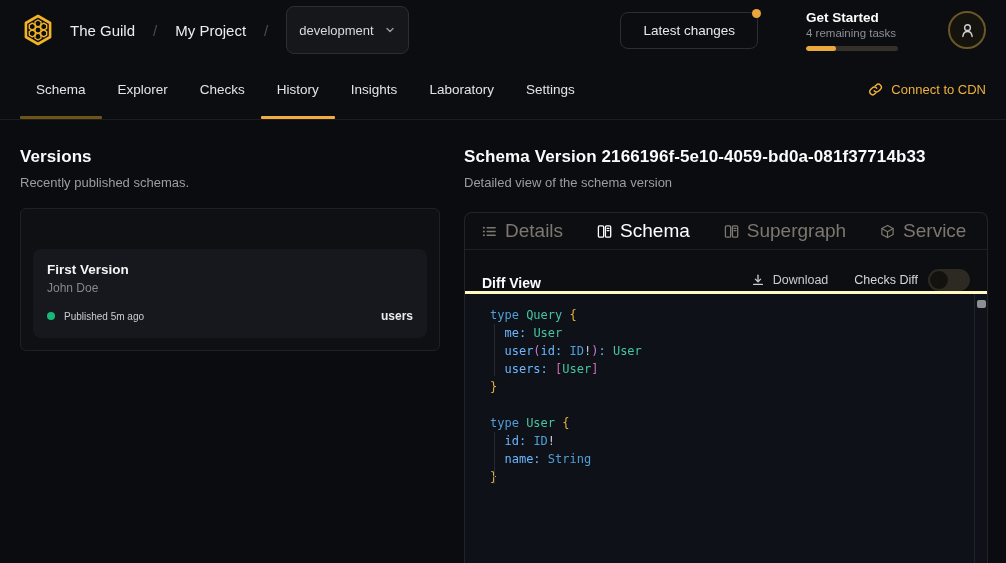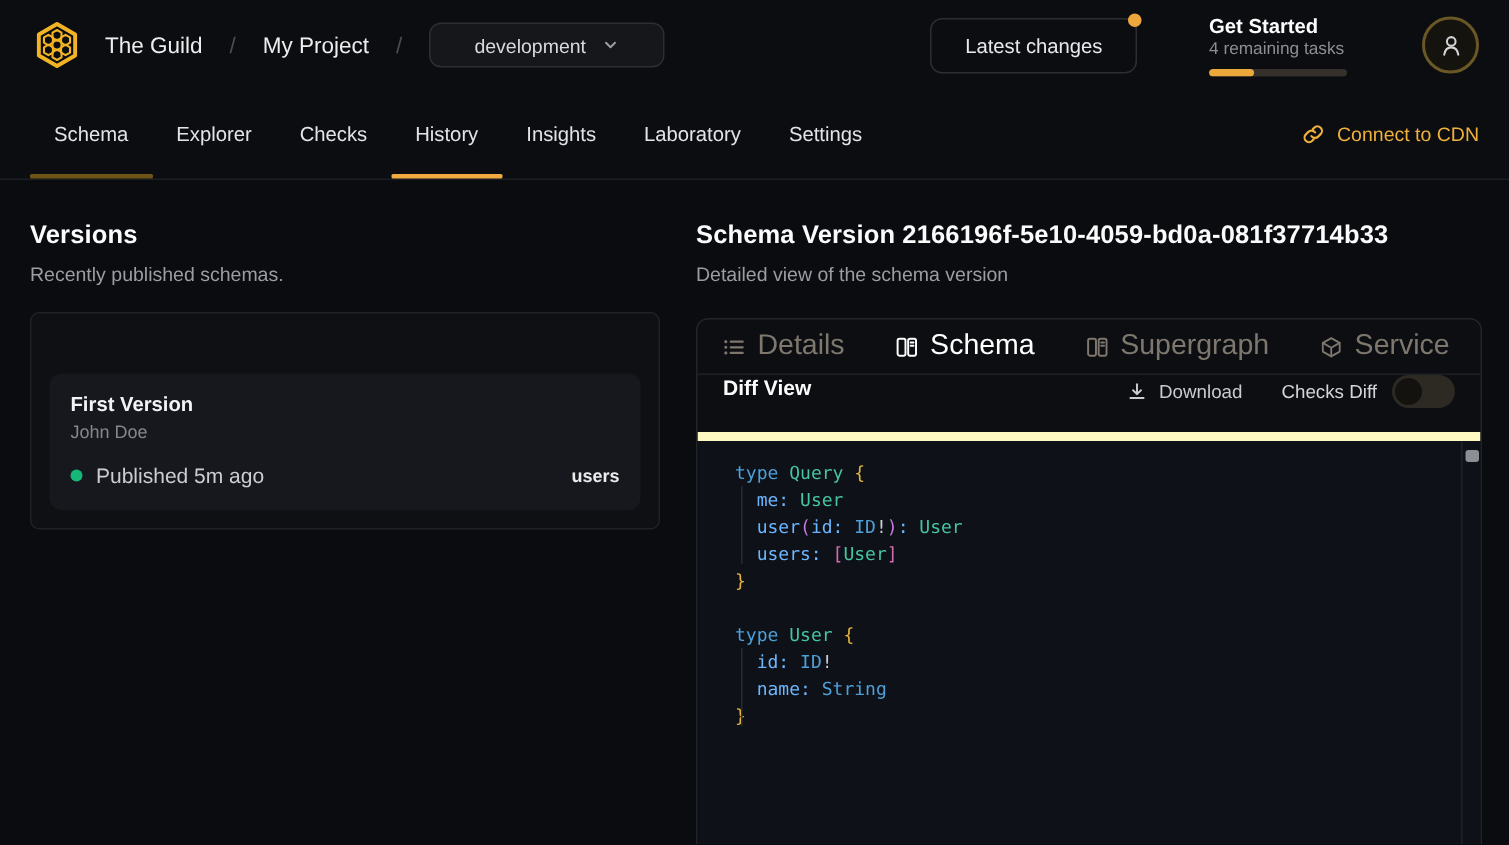--- a/index.html
+++ b/index.html
@@ -5,21 +5,21 @@
   * { margin:0; padding:0; box-sizing:border-box; }
   html,body { width:1006px; height:563px; overflow:hidden; }
   body { background:#0a0c10; font-family:"Liberation Sans", sans-serif; color:#e6e7e9; }
 
   
   .header { height:60px; display:flex; align-items:center; padding:0 20px; background:#0b0d11; }
   .logo { width:36px; height:36px; flex:none; }
   .crumbs { display:flex; align-items:center; gap:18px; margin-left:14px; font-size:15px; font-weight:500; }
   .crumb { color:#ededee; cursor:pointer; }
   .crumb-sep { color:#4a4d52; font-weight:400; }
-  .target-btn { display:flex; align-items:center; gap:10px; height:30px; padding:0 29px; margin-left:18px;
+  .target-btn { display:flex; align-items:center; gap:10px; height:48px; padding:0 12px; margin-left:18px;
     background:#15171b; border:1px solid #2b2e33; border-radius:8px; font-size:13px; color:#d9dadc; cursor:pointer; }
   .header-right { margin-left:auto; display:flex; align-items:center; }
   .latest-btn { position:relative; height:37px; padding:0 22px; background:transparent; border:1px solid #2b2e33;
     border-radius:8px; font-size:13.5px; color:#e8e9ea; cursor:pointer; font-family:inherit; }
   .latest-dot { position:absolute; top:-4px; right:-4px; width:9px; height:9px; border-radius:50%; background:#eda63d; }
   .get-started { width:92px; margin-left:48px; cursor:pointer; }
   .gs-title { font-size:13.5px; font-weight:600; color:#fdfdfd; }
   .gs-sub { font-size:11.5px; color:#8b8e93; margin-top:2px; white-space:nowrap; }
   .gs-bar { margin-top:7px; height:5px; border-radius:3px; background:#35312a; overflow:hidden; }
   .gs-fill { height:100%; background:#eba93c; border-radius:3px; }
@@ -41,32 +41,32 @@
   .col-right { flex:1; display:flex; flex-direction:column; min-width:0; }
   .sec-title { font-size:17px; font-weight:700; color:#fbfbfc; letter-spacing:.1px; }
   .sec-sub { font-size:13px; color:#9a9da2; margin-top:8px; }
 
   .outer-card { margin-top:18px; border:1px solid #1f2126; border-radius:6px; background:#0e1014; padding:40px 12px 12px 12px; }
   .version-card { background:#16181d; border-radius:8px; padding:13px 14px 15px 14px; cursor:pointer; }
   .vc-name { font-size:13.5px; font-weight:700; color:#f2f3f4; }
   .vc-author { font-size:12px; color:#84878c; margin-top:4px; }
   .vc-row { display:flex; align-items:center; gap:9px; margin-top:14px; }
   .vc-dot { width:8px; height:8px; border-radius:50%; background:#17b877; flex:none; }
-  .vc-status { font-size:14px; color:#cbcdd0; }
+  .vc-status { font-size:10px; color:#cbcdd0; }
   .vc-badge { margin-left:auto; font-size:12px; font-weight:700; color:#eaebec; }
 
   
   .panel { flex:1; margin-top:22px; border:1px solid #212429; border-bottom:none; border-radius:8px 8px 0 0;
     overflow:hidden; display:flex; flex-direction:column; background:#0c0e12; min-height:0; }
   .detail-tabs { height:37px; flex:none; display:flex; align-items:center; gap:34px; padding:0 17px; border-bottom:1px solid #1d2025; }
   .detail-tab { display:flex; align-items:center; gap:8px; font-size:19px; color:#7d776e; cursor:pointer; }
   .detail-tab.active { color:#ffffff; }
   .detail-tab svg { display:block; }
 
-  .diff-row { height:44px; flex:none; display:flex; align-items:flex-start; padding:0 17px; border-bottom:6px solid #fef9c3; }
+  .diff-row { height:44px; flex:none; display:flex; align-items:flex-end; padding:0 17px; border-bottom:3px solid #fef9c3; }
   .diff-title { font-size:14px; font-weight:700; color:#fbfbfc; }
   .diff-actions { margin-left:auto; display:flex; align-items:center; gap:26px; }
   .download { display:flex; align-items:center; gap:8px; font-size:12.5px; color:#c9cbce; cursor:pointer; }
   .toggle-wrap { display:flex; align-items:center; gap:10px; font-size:12.5px; color:#d4d6d9; }
   .switch { width:42px; height:22px; border-radius:11px; background:#2d2a24; position:relative; cursor:pointer; flex:none; }
   .switch .knob { position:absolute; top:2px; left:2px; width:18px; height:18px; border-radius:50%; background:#14120e; }
 
   .code-area { flex:1; position:relative; background:#0e1117; font-family:"DejaVu Sans Mono", monospace;
     font-size:12px; line-height:18px; padding:12px 20px 10px 25px; overflow:hidden; }
   .code-line { height:18px; white-space:pre; }

